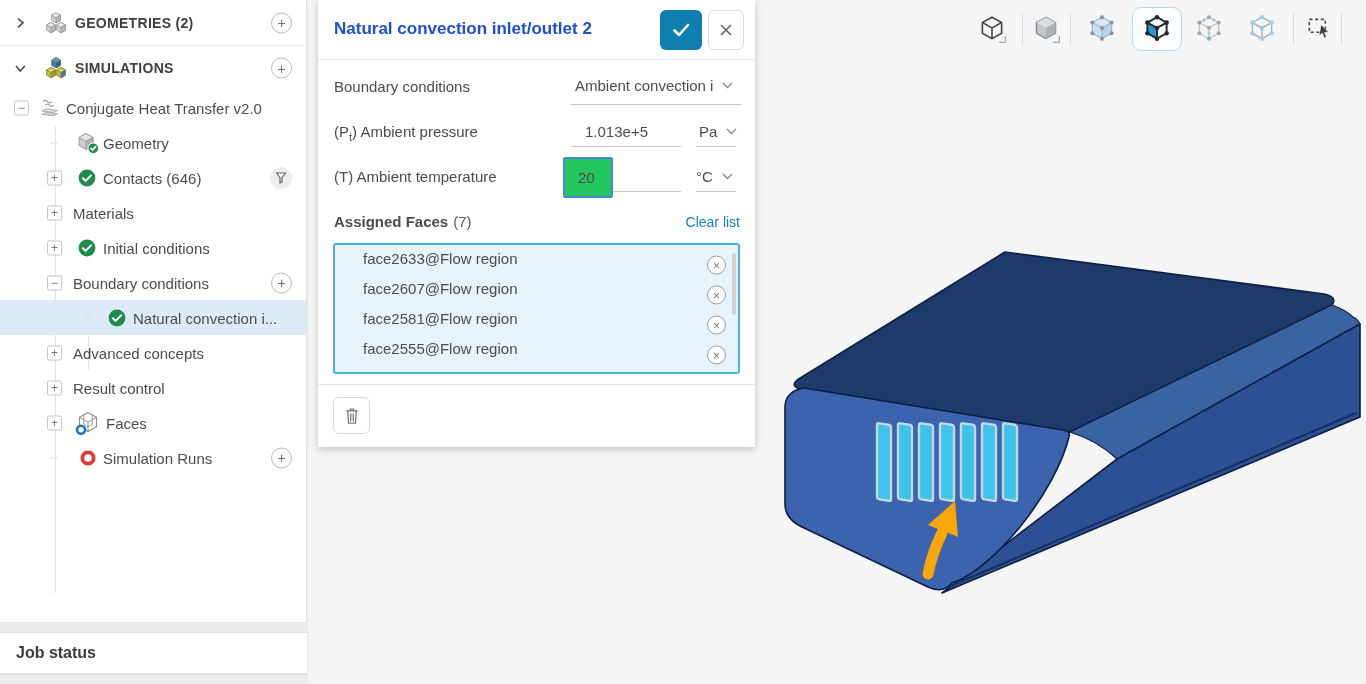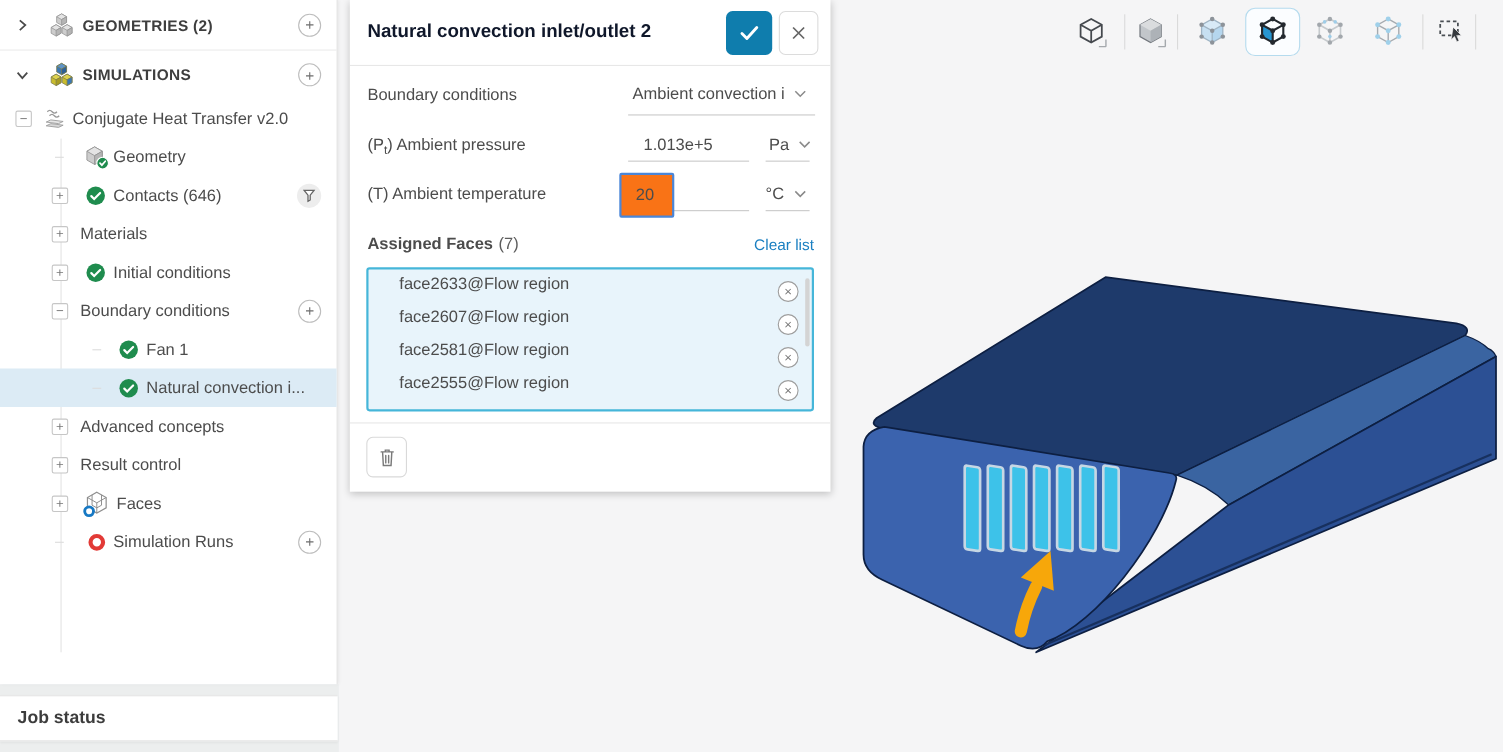--- a/index.html
+++ b/index.html
@@ -16,29 +16,29 @@
 .exp{width:15px;height:15px;border:1px solid #c6c6c6;background:#fff;border-radius:2px;color:#777;font-size:12px;justify-content:center;line-height:1}
 .stub{width:8px;height:1px;background:#dcdcdc}
 .addbtn{width:21px;height:21px;border:1px solid #bdbdbd;border-radius:50%;color:#707070;font-size:14px;justify-content:center;background:#fff}
 .filterbtn{width:22px;height:22px;border-radius:50%;background:#ededed;justify-content:center}
 .sel{background:#dcebf5}
 .sidebase{position:absolute;left:0;top:622px;width:308px;height:62px;background:#eceeee;z-index:2}
 .jobbar{position:absolute;left:0;top:632px;width:307px;height:42px;background:#fff;border-top:1px solid #e3e3e3;border-bottom:1px solid #e3e3e3;display:flex;align-items:center;padding-left:16px;font-size:16px;font-weight:bold;color:#3c3c3c;z-index:4;box-shadow:0 1px 2px rgba(0,0,0,.05)}
 
 .panel{position:absolute;left:318px;top:0;width:437px;height:447px;background:#fff;box-shadow:0 2px 7px rgba(0,0,0,.22);z-index:5}
 .phead{position:absolute;left:0;top:0;right:0;height:60px;border-bottom:1px solid #e7e7e7}
-.ptitle{position:absolute;left:16px;top:19px;font-size:17px;font-weight:bold;color:#0f172a;white-space:nowrap}
+.ptitle{position:absolute;left:16px;top:19px;font-size:17px;font-weight:bold;color:#1d4ed8;white-space:nowrap}
 .btn-ok{position:absolute;left:342px;top:10px;width:42px;height:40px;background:#0f7dad;border-radius:6px;display:flex;align-items:center;justify-content:center;cursor:pointer}
 .btn-x{position:absolute;left:390px;top:10px;width:36px;height:40px;background:#fff;border:1px solid #dcdcdc;border-radius:6px;display:flex;align-items:center;justify-content:center;cursor:pointer}
 .plabel{position:absolute;left:16px;font-size:15px;color:#4c4c4c}
 .plabel sub{font-size:11px}
 .pvalue{position:absolute;font-size:15px;color:#4c4c4c;display:flex;align-items:center}
 .pvalue svg{margin-left:9px}
 .underline{position:absolute;height:1px;background:#c9c9c9}
-.focusbox{position:absolute;left:245px;top:157px;width:50px;height:41px;border:2px solid #4a86d8;background:#f97316;border-radius:2px;display:flex;align-items:center;padding-left:13px;font-size:15px}
+.focusbox{position:absolute;left:245px;top:157px;width:50px;height:41px;border:2px solid #4a86d8;background:#22c55e;border-radius:2px;display:flex;align-items:center;padding-left:13px;font-size:15px}
 .link{position:absolute;font-size:14px;color:#1a7fc1;cursor:pointer}
 .facesbox{position:absolute;left:15px;top:243px;width:407px;height:131px;background:#e8f4fb;border:2px solid #45b6d9;border-radius:3px;padding-top:5px;overflow:hidden}
 .faceitem{position:relative;height:30px;display:flex;padding-left:28px;font-size:15px;color:#4c4c4c}
 .closebtn{position:absolute;right:12px;top:50%;transform:translateY(-50%);width:19px;height:19px;border:1px solid #9e9e9e;border-radius:50%;background:#fff;color:#777;font-size:12px;display:flex;align-items:center;justify-content:center;cursor:pointer}
 .scrollthumb{position:absolute;right:2px;top:8px;width:4px;height:62px;background:#d4d4d4;border-radius:2px}
 .pdivider{position:absolute;left:0;right:0;top:384px;height:1px;background:#e7e7e7}
 .trashbtn{position:absolute;left:15px;top:397px;width:37px;height:37px;border:1px solid #d9d9d9;border-radius:6px;background:#fff;display:flex;align-items:center;justify-content:center;cursor:pointer}
 
 .tbtn{position:absolute;top:7px;width:44px;height:44px;display:flex;align-items:center;justify-content:center;cursor:pointer}
 .tbtn.active{border:1px solid #b5dbee;background:#fbfdff;border-radius:9px;width:50px}
@@ -162,30 +162,20 @@
       </span>
     <span class="tlabel" style="left:103px">Initial conditions</span>
   </div>
 
   <div class="trow">
     <span class="exp" style="left:47px">−</span>
     <span class="tlabel" style="left:73px">Boundary conditions</span>
     <span class="addbtn" style="left:271px">+</span>
   </div>
 
-  <div class="trow">
-    <span class="stub" style="left:84px"></span>
-    <span style="left:108px">
-        <svg width="18" height="18" viewBox="0 0 18 18">
-          <circle cx="9" cy="9" r="8.4" fill="#1f8c4e"></circle>
-          <path d="M5 9.3l2.6 2.6L13 6.4" fill="none" stroke="#fff" stroke-width="2" stroke-linecap="round"></path>
-        </svg>
-      </span>
-    <span class="tlabel" style="left:133px">Fan 1</span>
-  </div>
 
   <div class="trow sel">
     <span class="stub" style="left:84px"></span>
     <span style="left:108px">
         <svg width="18" height="18" viewBox="0 0 18 18">
           <circle cx="9" cy="9" r="8.4" fill="#1f8c4e"></circle>
           <path d="M5 9.3l2.6 2.6L13 6.4" fill="none" stroke="#fff" stroke-width="2" stroke-linecap="round"></path>
         </svg>
       </span>
     <span class="tlabel" style="left:133px">Natural convection i...</span>

